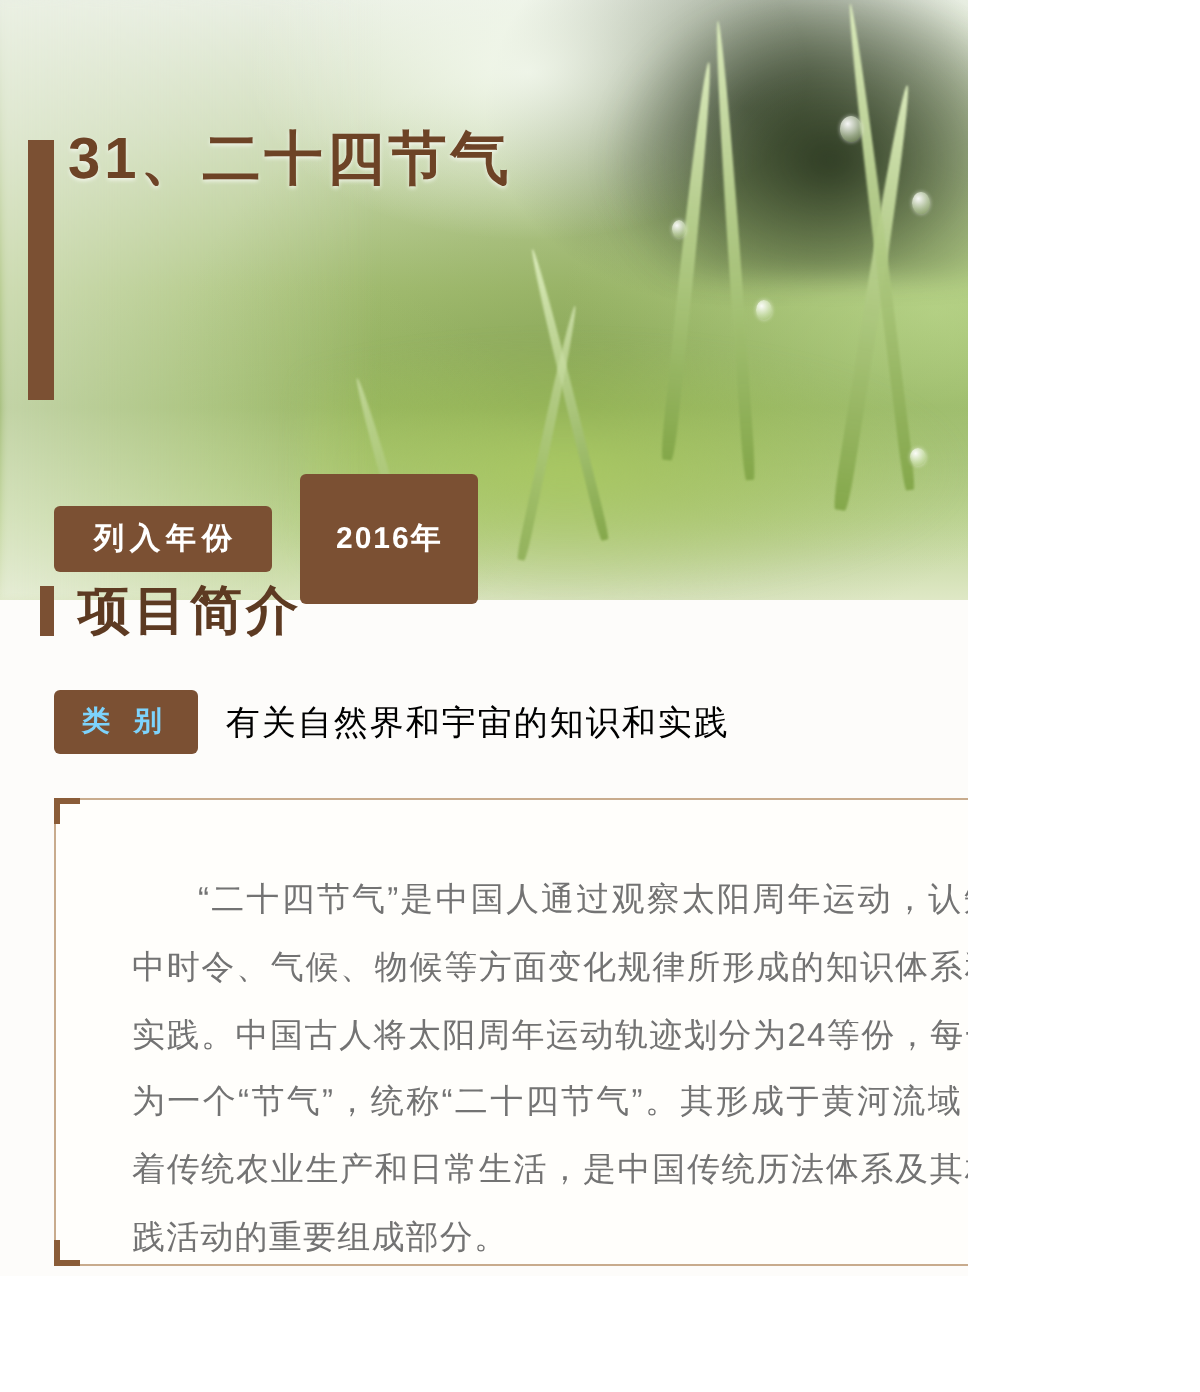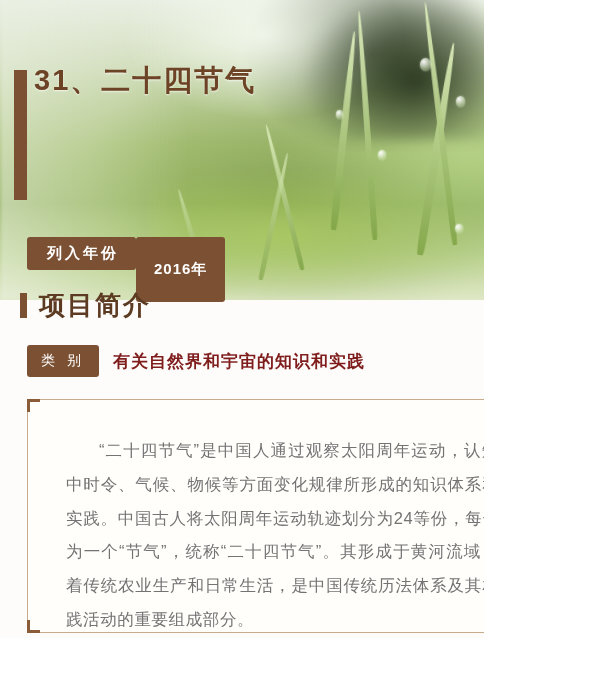--- a/index.html
+++ b/index.html
@@ -97,21 +97,22 @@
     line-height: 1.7;
     letter-spacing: 1px;
     text-shadow: 0 1px 2px rgba(255,255,255,0.8);
   }
 
   
   .year-row {
     position: absolute;
     left: 27px; top: 237px;
     display: flex;
-    align-items: flex-start;
+    align-items: center;
+    gap: 14px;
   }
   .pill {
     background: #7b5033;
     color: #ffffff;
     font-size: 15px;
     font-weight: bold;
     letter-spacing: 3px;
     padding: 7px 17px 7px 20px;
     border-radius: 3px;
     white-space: nowrap;
@@ -130,27 +131,27 @@
     letter-spacing: 2px;
   }
 
   
   .cat-row {
     position: absolute;
     left: 27px; top: 345px;
     display: flex; align-items: center; gap: 14px;
   }
   .cat-label {
-    background: #7b5033; color: #ffffff;
-    font-size: 14px; font-weight: normal;
+    background: #7b5033; color: #7dd3fc;
+    font-size: 14px; font-weight: bold;
     padding: 7px 14px; border-radius: 3px;
     letter-spacing: 4px;
   }
   .cat-value {
-    font-size: 17px; font-weight: bold; color: #7f1d1d;
+    font-size: 17px; font-weight: normal; color: #000000;
     letter-spacing: 1px;
   }
 
   
   .body-card {
     position: absolute;
     left: 27px; top: 399px;
     width: 546px; height: 234px;
     border: 1px solid #c8ab8d;
     background: #fffefb;

